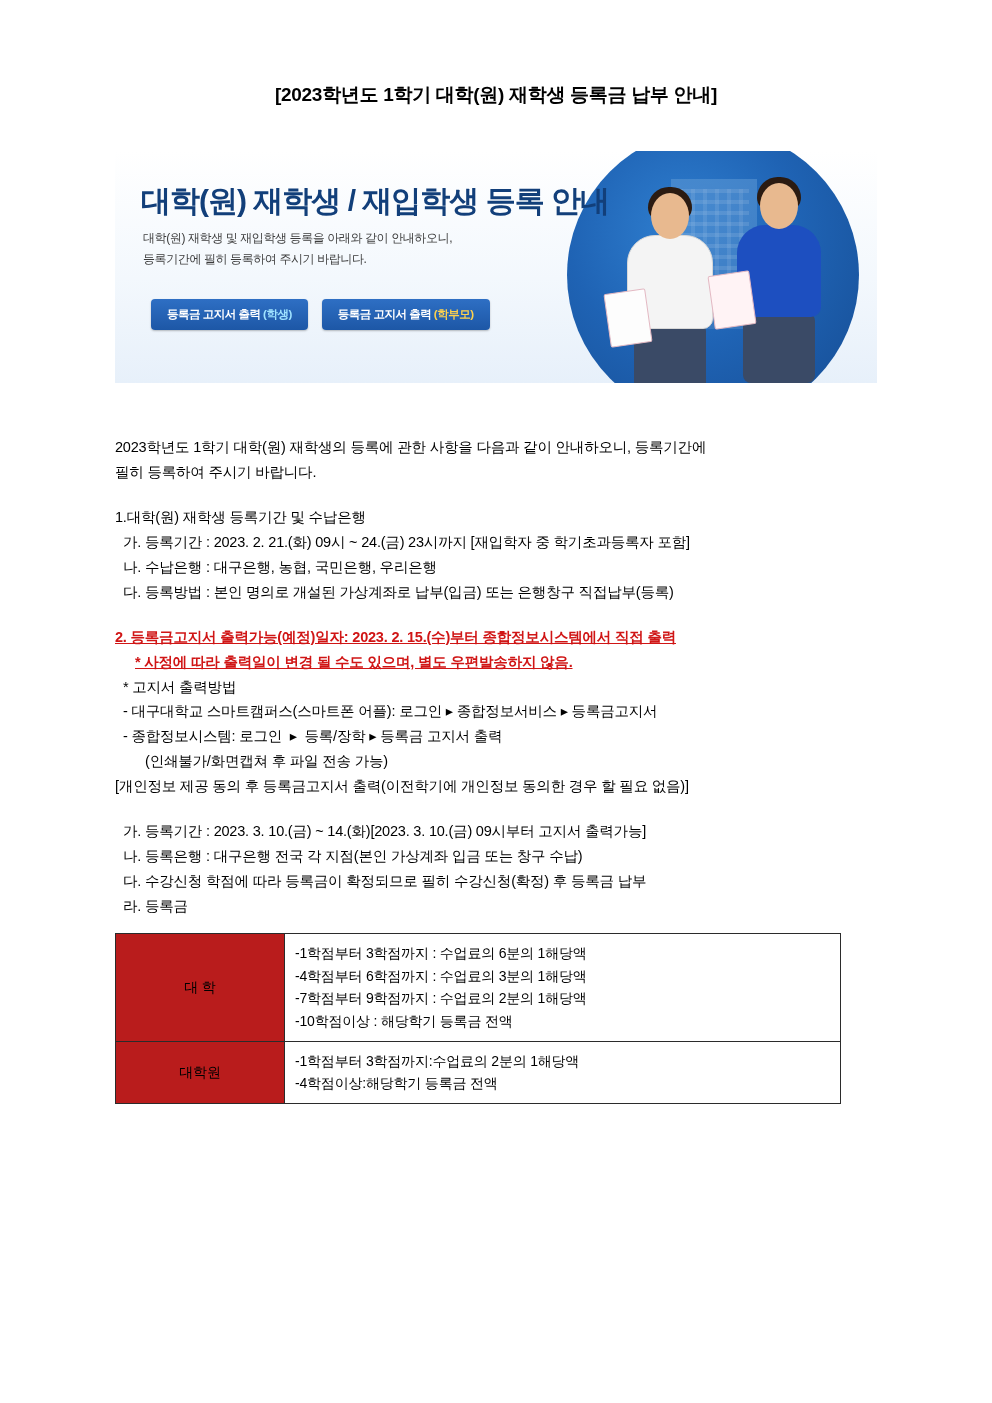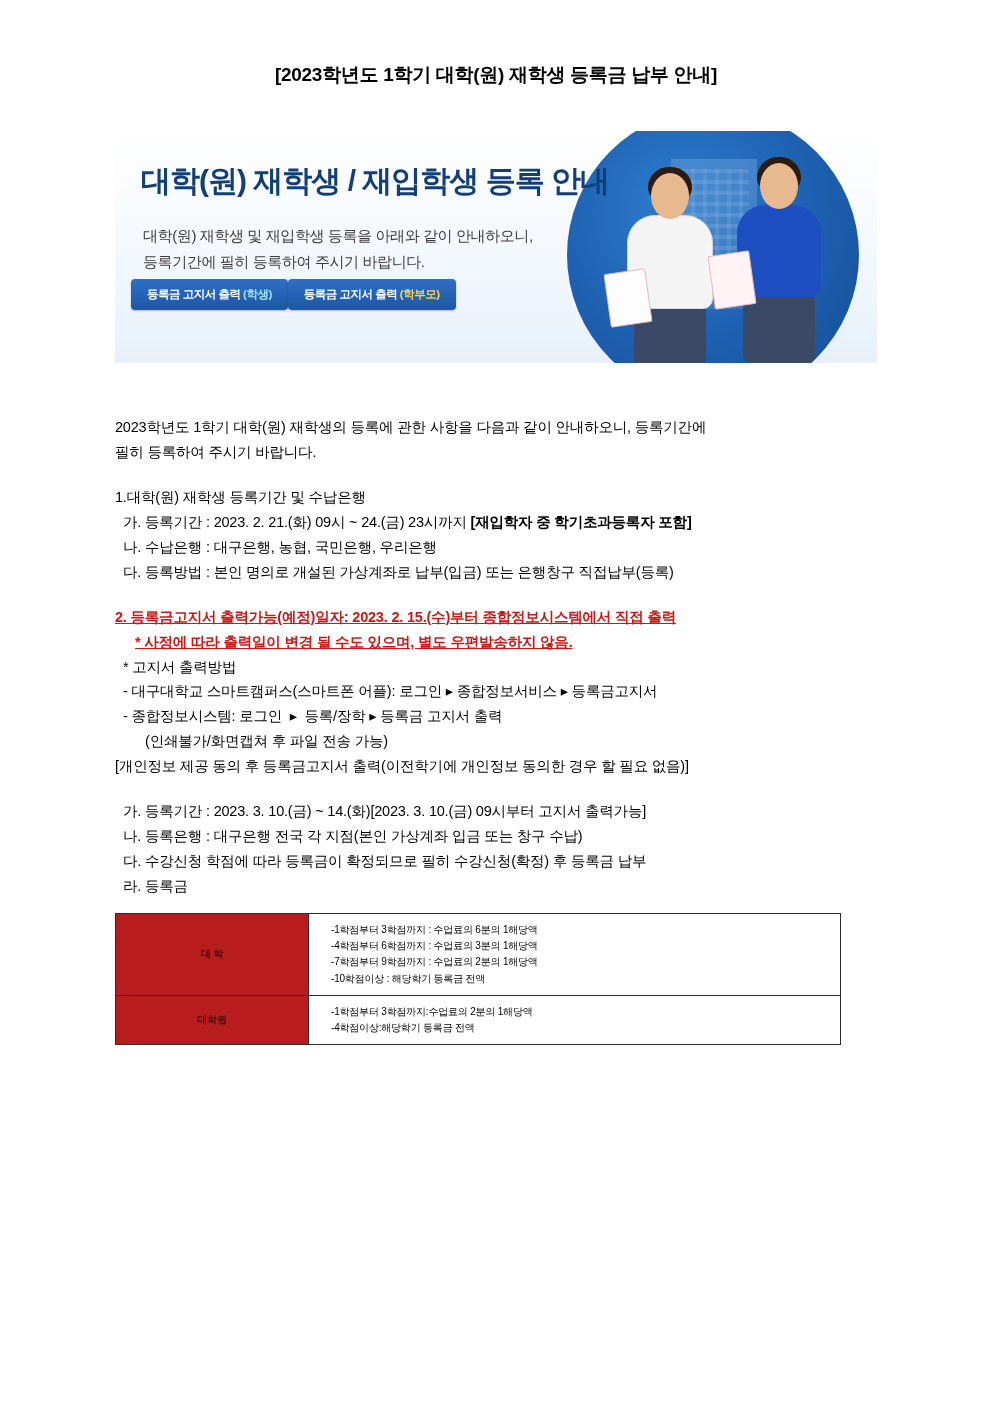--- a/index.html
+++ b/index.html
@@ -20,21 +20,21 @@
     height: 1403px;
     box-sizing: border-box;
     padding: 0 115px;
     position: relative;
   }
   .doc-title {
     text-align: center;
     font-size: 19px;
     font-weight: 700;
     letter-spacing: -0.3px;
-    padding-top: 62px;
+    padding-top: 82px;
     color: #000;
   }
 
   
   .banner-wrap {
     margin-top: 43px;
     display: flex;
     justify-content: flex-end;
   }
   .banner {
@@ -76,31 +76,32 @@
     top: 30px;
     font-size: 30px;
     font-weight: 700;
     color: #123f7a;
     letter-spacing: -1px;
     white-space: nowrap;
   }
   .banner-sub {
     position: absolute;
     left: 28px;
-    top: 92px;
-    font-size: 15px;
+    top: 77px;
+    font-size: 12px;
     line-height: 1.75;
     color: #3b3b3b;
     letter-spacing: -0.4px;
   }
   .banner-buttons {
     position: absolute;
-    left: 16px;
+    left: 36px;
     top: 148px;
     display: flex;
+    gap: 14px;
   }
   .banner-btn {
     background: linear-gradient(to bottom, #2e6fc4 0%, #1d57a6 100%);
     border-radius: 4px;
     color: #ffffff;
     font-size: 11.5px;
     font-weight: 700;
     padding: 8px 16px;
     letter-spacing: -0.5px;
     white-space: nowrap;
@@ -152,35 +153,35 @@
     line-height: 1.72;
     letter-spacing: -0.2px;
     color: #000;
   }
   .para { text-align: justify; }
   .blk { margin-top: 20px; }
   .line { white-space: pre-wrap; }
   .ind1 { padding-left: 8px; }
   .ind2 { padding-left: 20px; }
   .ind3 { padding-left: 30px; }
-  .bold { font-weight: 700; }
+  .bold { font-weight: 400; }
   .red-bold { color: #d01515; font-weight: 700; }
   .u { text-decoration: underline; }
 
   
   table.fee-table {
     margin-top: 14px;
     border-collapse: collapse;
     width: 726px;
     table-layout: fixed;
   }
   table.fee-table td {
     border: 1px solid #2b2b2b;
-    padding: 8px 22px;
-    font-size: 10px;
+    padding: 8px 10px;
+    font-size: 14px;
     line-height: 1.62;
     vertical-align: middle;
     letter-spacing: -0.2px;
   }
   td.cat {
     width: 148px;
     background: #b91c1c;
     text-align: center;
     font-size: 14.5px;
   }

